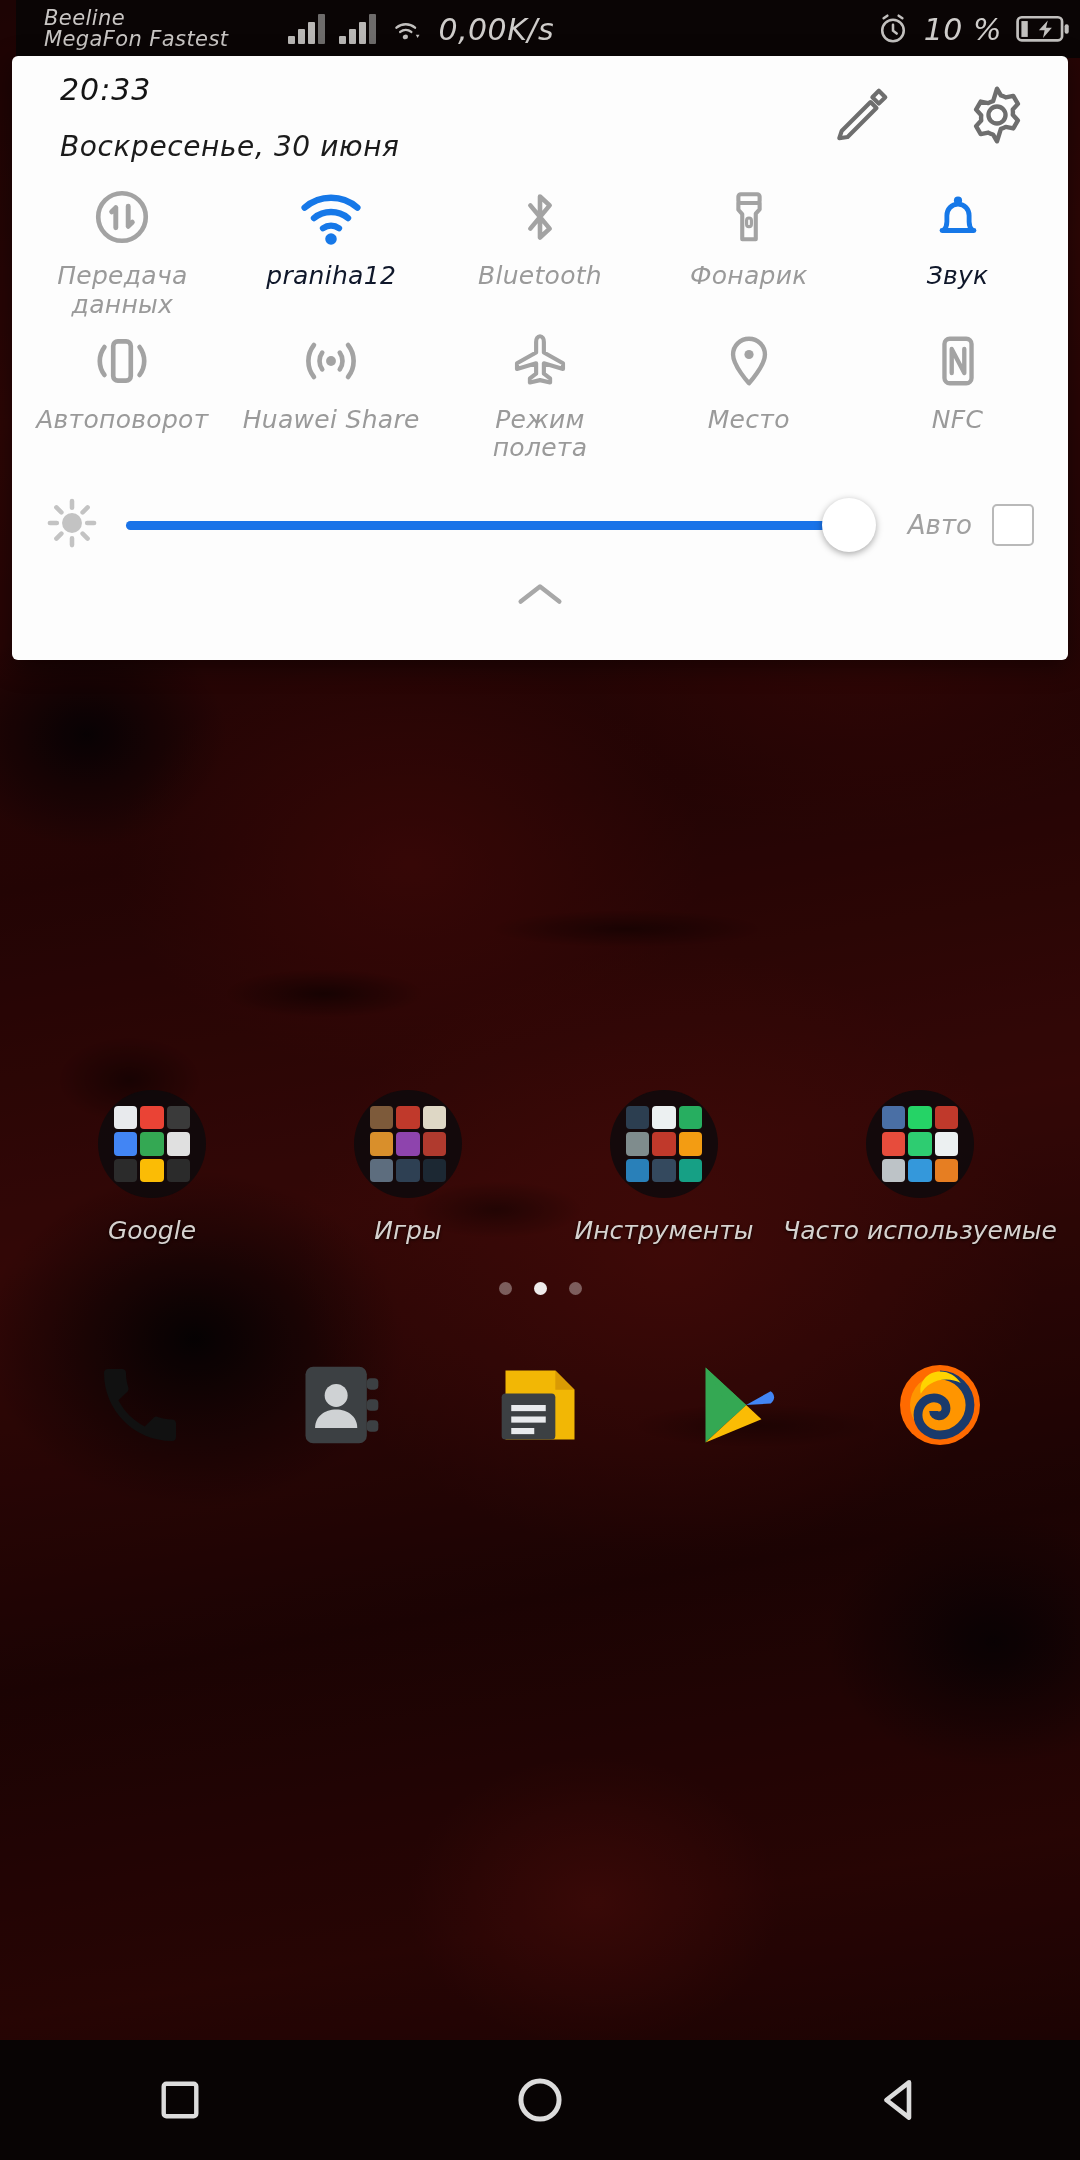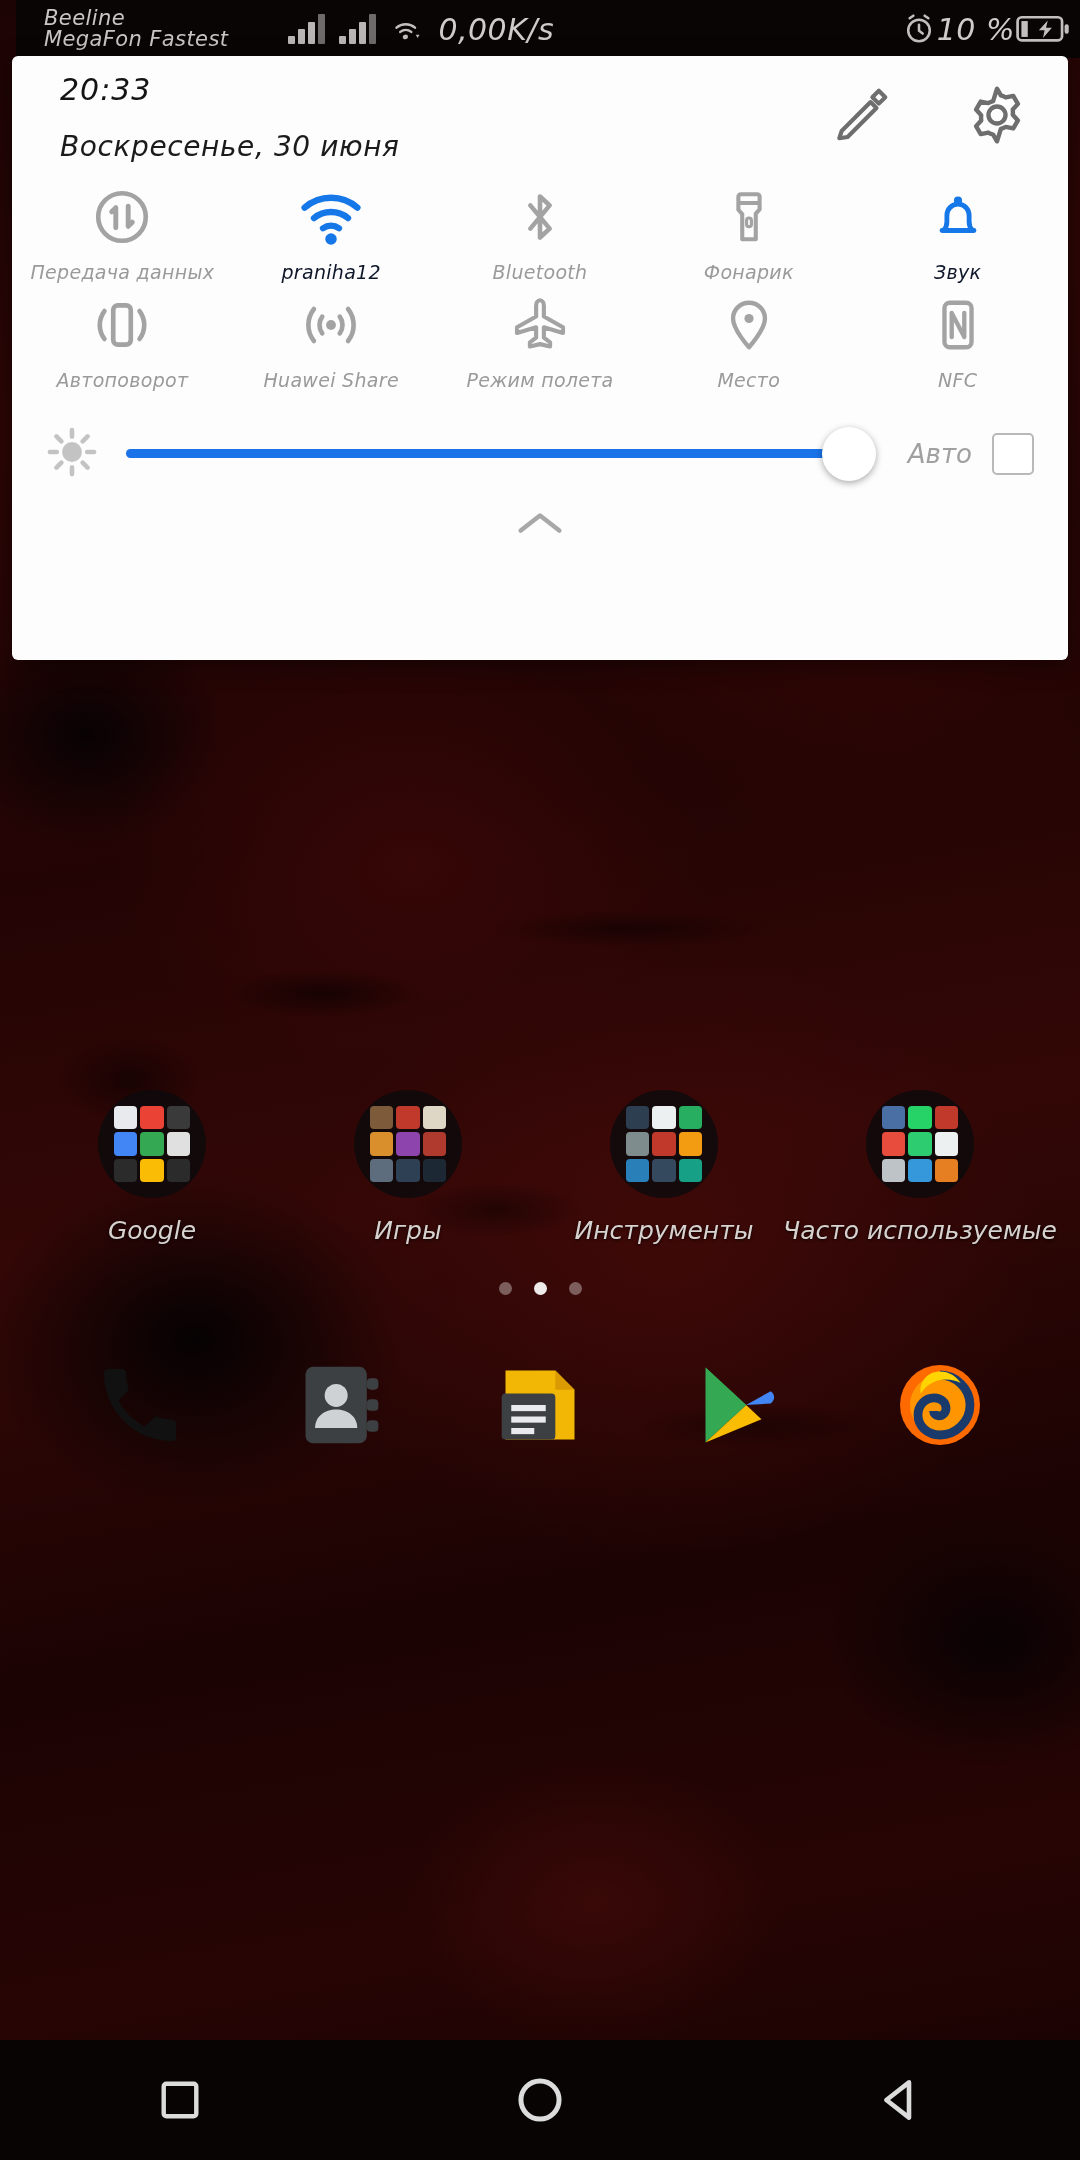--- a/index.html
+++ b/index.html
@@ -40,21 +40,21 @@
     background:#0a0505; z-index:40;
     display:flex; align-items:center;
   }
   .carrier-block{
     margin-left:28px; line-height:1.02;
     font-family:"DejaVu Sans", sans-serif;
     font-size:21px; color:#c9c6c4; font-style:italic; letter-spacing:.4px;
   }
   .carrier-block div{ white-space:nowrap; }
   .sb-mid{ display:flex; align-items:center; gap:14px; margin-left:60px; }
-  .sb-right{ margin-left:auto; margin-right:26px; display:flex; align-items:center; gap:1px; }
+  .sb-right{ margin-left:auto; margin-right:26px; display:flex; align-items:center; gap:14px; }
   .sb-text{ font-size:30px; color:#cfcdcb; font-style:italic; font-family:"DejaVu Sans",sans-serif; letter-spacing:.5px;}
   .bars{ display:flex; align-items:flex-end; gap:3px; height:30px;}
   .bars i{ display:block; width:7px; background:#b9b7b5; border-radius:1px;}
   .bars i:nth-child(1){height:8px;}
   .bars i:nth-child(2){height:15px;}
   .bars i:nth-child(3){height:22px;}
   .bars i:nth-child(4){height:30px; background:#6e6c6b;}
 
   
   #qs-panel{
@@ -76,21 +76,21 @@
   }
   .qs-header-actions{ position:absolute; right:40px; top:28px; display:flex; gap:74px; align-items:center;}
 
   .toggle-grid{ display:flex; flex-wrap:wrap; padding:0 6px; }
   .toggle{
     width:20%; display:flex; flex-direction:column; align-items:center;
     padding-top:10px;
   }
   .toggle .ticon{ height:62px; display:flex; align-items:center; justify-content:center; }
   .toggle .tlabel{
-    margin-top:14px; text-align:center; font-size:19px; line-height:1.15;
+    margin-top:14px; text-align:center; font-size:25px; line-height:1.15;
     font-style:italic; font-family:"DejaVu Sans", sans-serif; letter-spacing:.3px;
     color:#9a9a9a; max-width:190px;
   }
   .toggle.on .tlabel{ color:#0f172a; }
 
   
   .brightness-row{
     display:flex; align-items:center; height:96px; padding:0 34px; margin-top:14px;
   }
   .slider-track{

